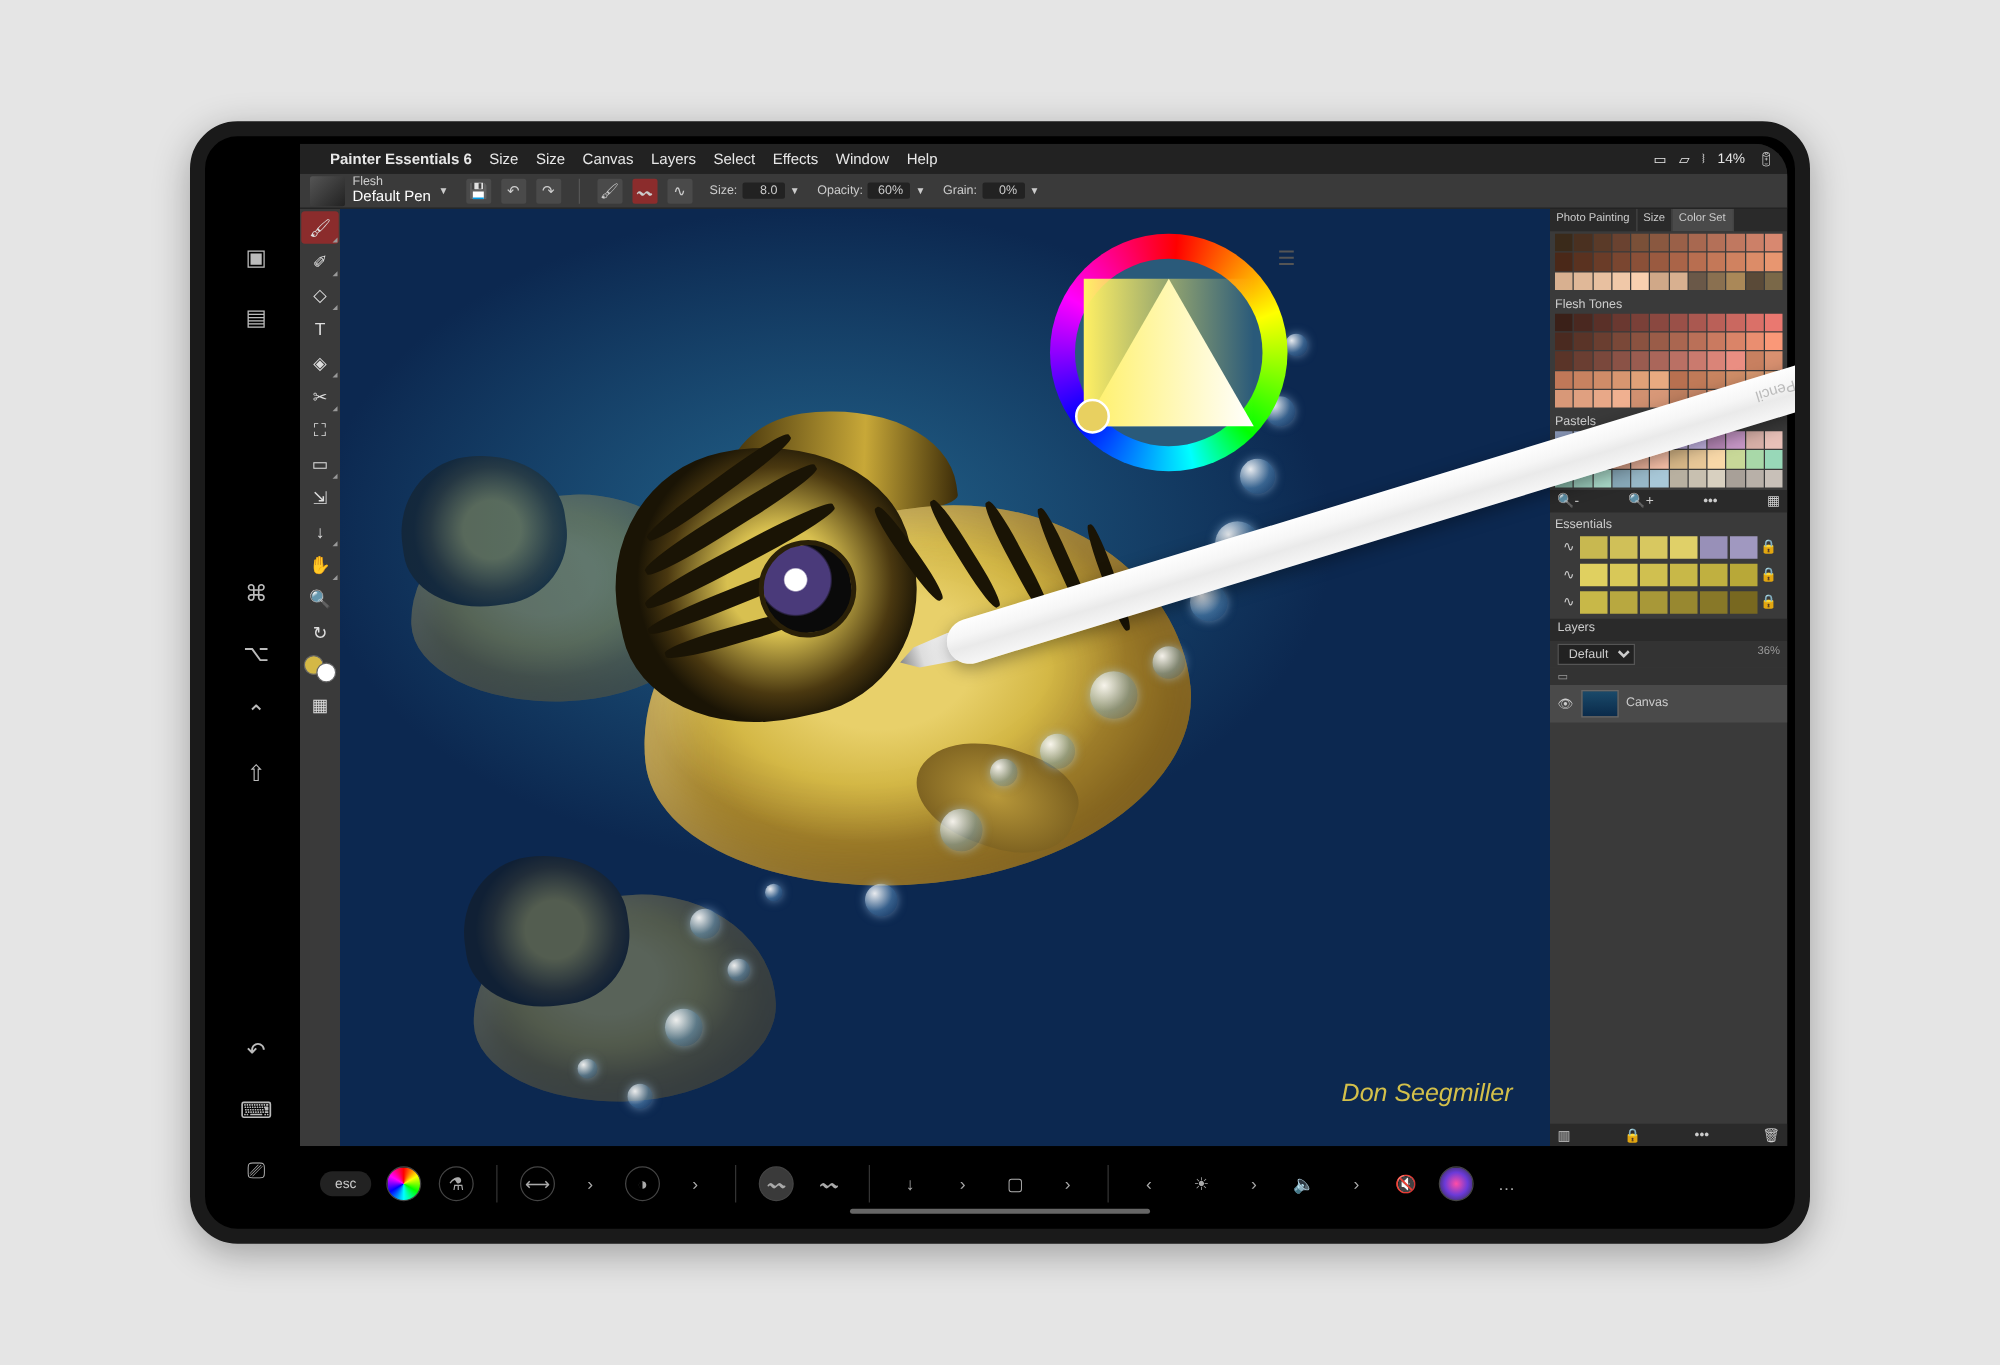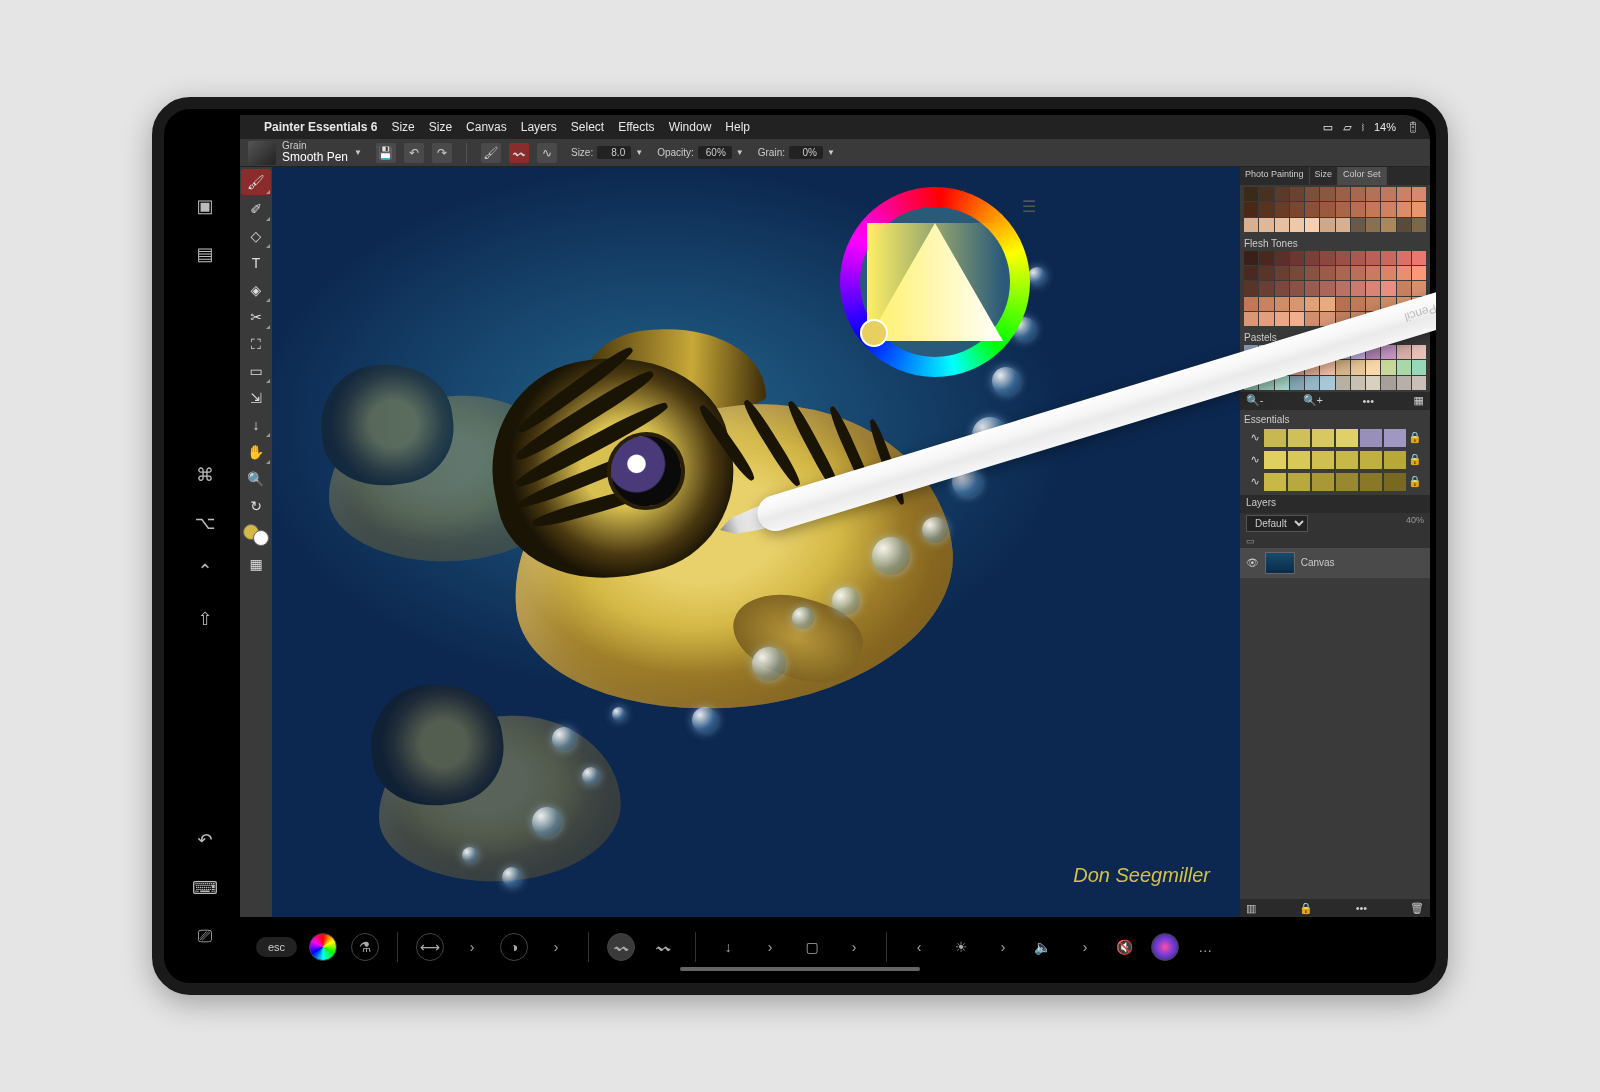--- a/index.html
+++ b/index.html
@@ -192,22 +192,22 @@
         <span>⧘</span>
         <span>14%</span>
         <span>🔋︎</span>
       </div>
     </div>
 
     <div class="toolbar">
       <div class="brush-info">
         <div class="brush-thumb"></div>
         <div class="brush-txt">
-          <span>Grain</span>
-          <span style="font-size:12px;color:#fff;">Smooth Pen</span>
+          <span>Flesh</span>
+          <span style="font-size:12px;color:#fff;">Default Pen</span>
         </div>
         <span style="font-size:8px;">▼</span>
       </div>
       <div class="tb-icons">
         <div class="tb-ico">💾</div>
         <div class="tb-ico">↶</div>
         <div class="tb-ico">↷</div>
       </div>
       <div style="width:1px;height:20px;background:#555;"></div>
       <div class="tb-icons">
@@ -508,21 +508,21 @@
                   <div class="harm-swatch" style="background: rgb(136, 120, 40);"></div>
                   <div class="harm-swatch" style="background: rgb(120, 104, 32);"></div>
                   <span class="harm-ico">🔒</span>
                 </div>
               </div>
         </div>
         <div class="layers-section">
           <div class="layer-head">Layers</div>
           <div class="layer-controls">
             <select class="dark"><option>Default</option></select>
-            <span class="layer-opacity">40%</span>
+            <span class="layer-opacity">36%</span>
           </div>
           <div class="layer-controls">
              <span>▭</span>
           </div>
           <div class="layer-row">
             <span>👁</span>
             <div class="layer-thumb"></div>
             <span>Canvas</span>
           </div>
           <div style="flex:1;"></div>

